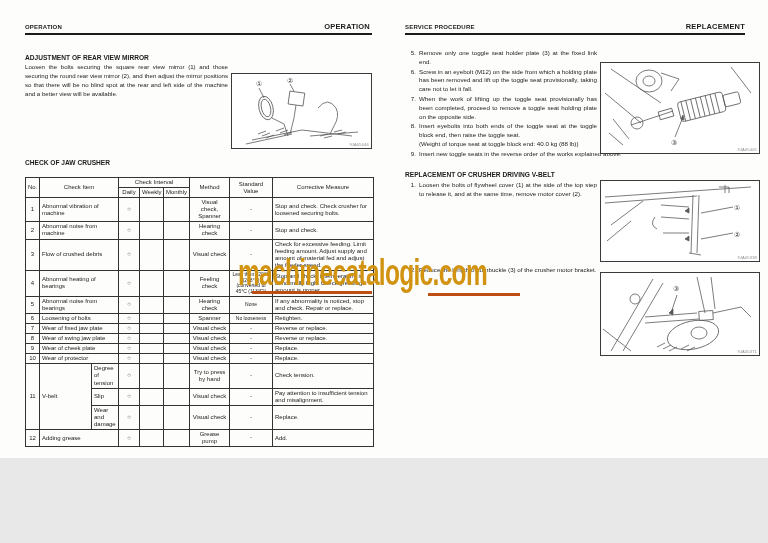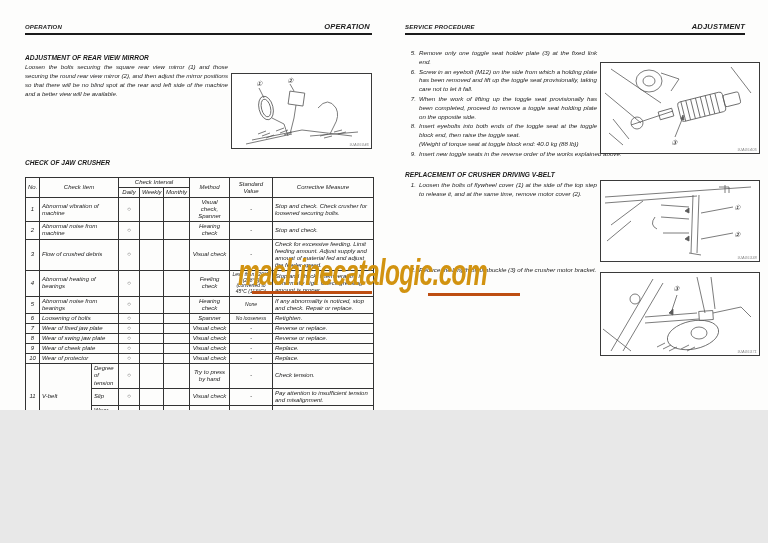--- a/index.html
+++ b/index.html
@@ -1,17 +1,17 @@
 <!DOCTYPE html>
 <html><head>
 <meta charset="utf-8">
 <style>
   * { margin:0; padding:0; box-sizing:border-box; }
   body { background:#e8e8e8; font-family:"Liberation Sans", sans-serif; }
-  .sheet { position:relative; width:768px; height:410px; background:#fdfdfc; overflow:hidden; color:#1c1c1c;font-style:italic; }
+  .sheet { position:relative; width:768px; height:458px; background:#fdfdfc; overflow:hidden; color:#1c1c1c; }
 
   .abs { position:absolute; }
 
   
   .hdr-small { font-size:6px; font-weight:bold; letter-spacing:.2px; }
   .hdr-big   { font-size:7.5px; font-weight:bold; letter-spacing:.2px; }
   .hdr-rule  { height:2px; background:#1b1b1b; }
 
   
   .sec-title { font-size:6.6px; font-weight:bold; }
@@ -251,21 +251,21 @@
           <td class="c-method">Grease pump</td>
           <td class="c-std">-</td>
           <td>Add.</td>
         </tr>
       </tbody>
   </table>
 
   <div class="abs footer-num" style="left:25px;top:516px;">3 - 56</div>
 
   <div class="abs hdr-small" style="left:405px;top:24px;">SERVICE PROCEDURE</div>
-  <div class="abs hdr-big" style="right:23px;top:22px;">ADJUSTMENT</div>
+  <div class="abs hdr-big" style="right:23px;top:22px;">REPLACEMENT</div>
   <div class="abs hdr-rule" style="left:405px;top:33px;width:340px;"></div>
 
   <div class="abs" id="toggle-steps" style="left:405px;top:49px;width:255px;">
       <div class="step">
         <span class="num">5.</span>
         <span class="txt">Remove only one toggle seat holder plate (3) at the fixed link end.</span>
       </div>
       <div class="step">
         <span class="num">6.</span>
         <span class="txt">Screw in an eyebolt (M12) on the side from which a holding plate has been removed and lift up the toggle seat provisionally, taking care not to let it fall.</span>

